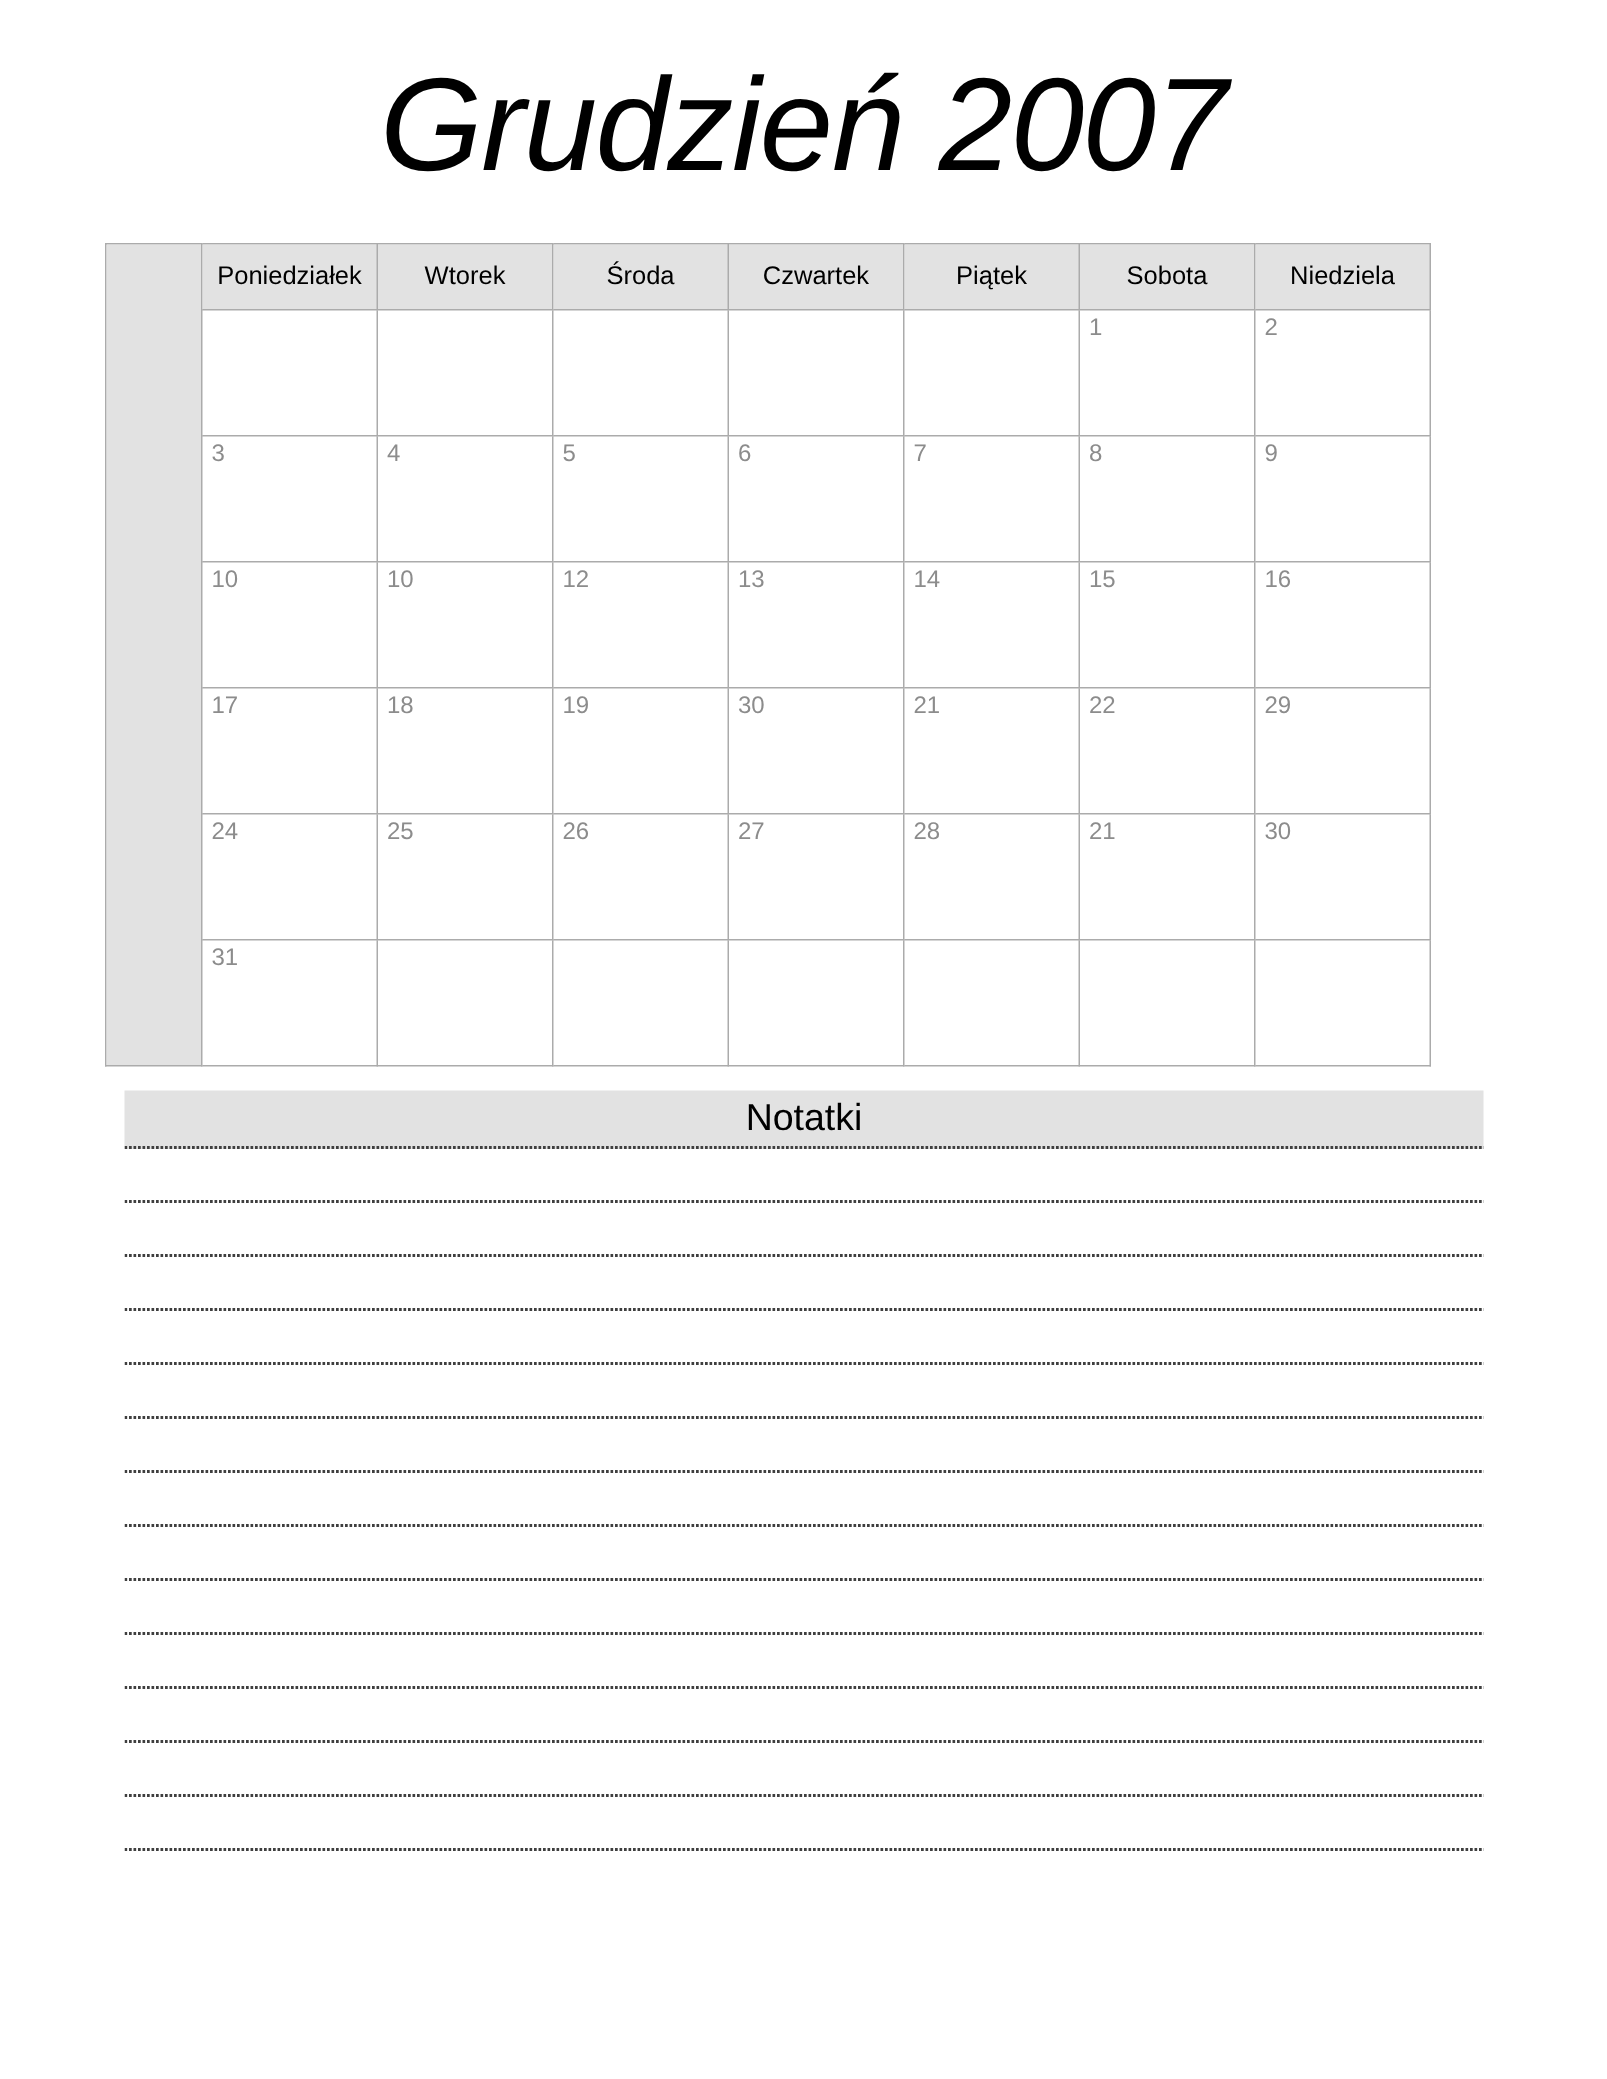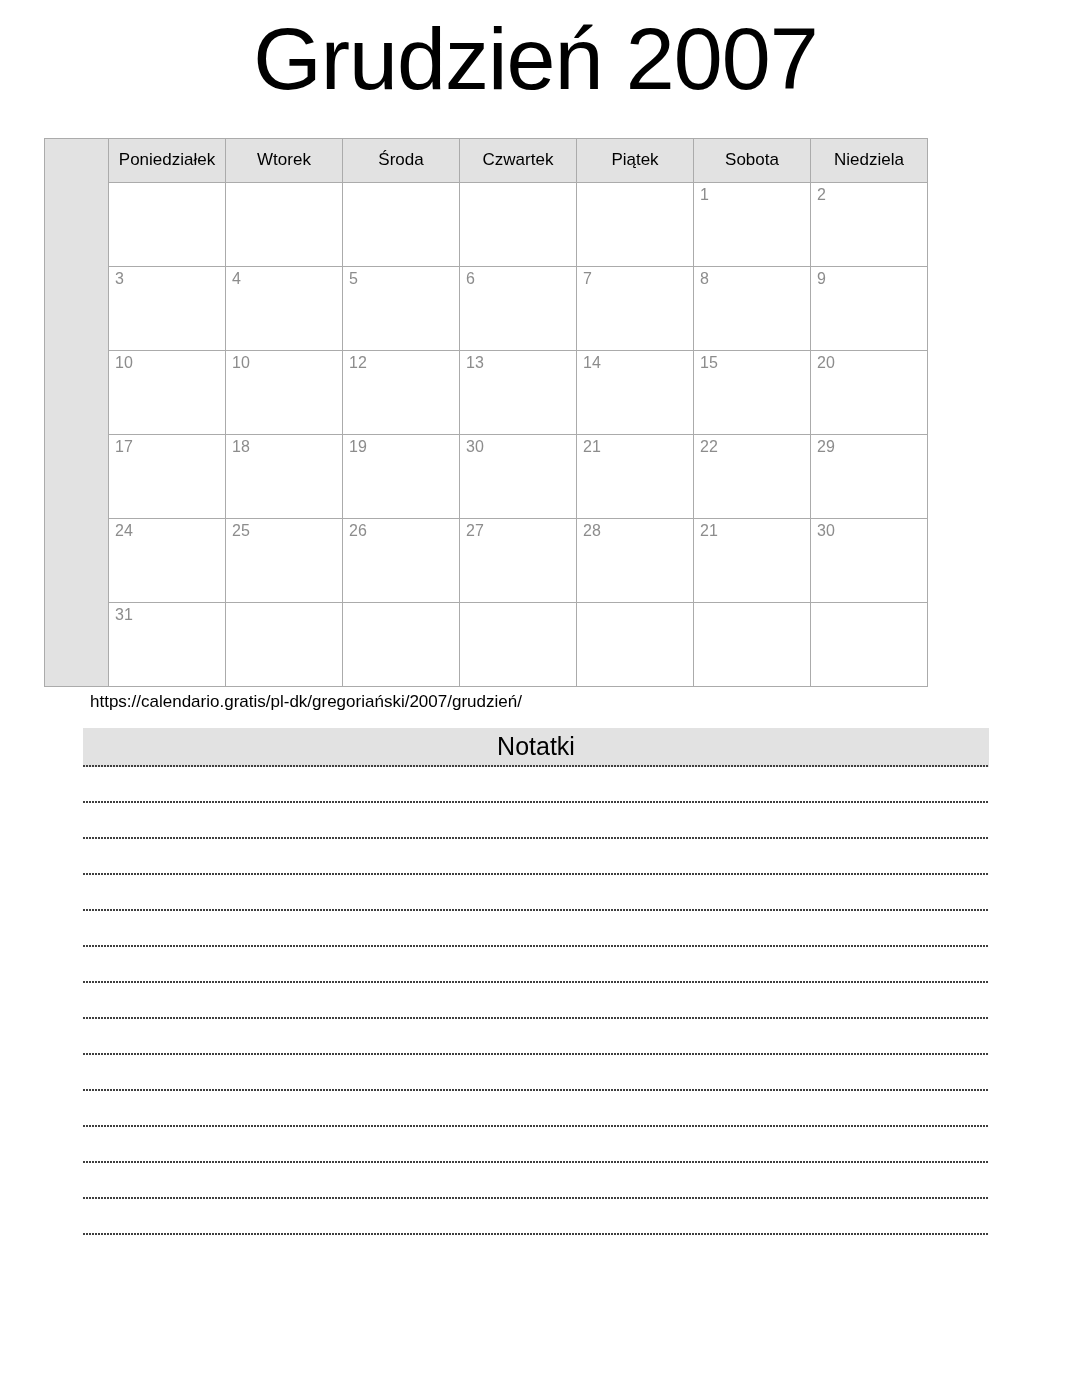--- a/index.html
+++ b/index.html
@@ -10,31 +10,32 @@
   }
   .page {
     position: relative;
     width: 1071px;
     min-height: 1386px;
     background: #fff;
     overflow: hidden;
   }
   
   .page-title {
-    margin-top: 8px;
+    margin-top: 32px;
     text-align: center;
     font-size: 88px;
     font-weight: 400;
     line-height: 1.17;
     letter-spacing: -1px;
     color: #000;
+    font-style: italic;
   }
   
   table.cal {
-    margin: 27px 0 0 44px;
+    margin: 27px 0 0 70px;
     width: 884px;
     border-collapse: collapse;
     table-layout: fixed;
   }
   table.cal col.weekcol-col { width: 64px; }
   table.cal col.day-col { width: 117px; }
   table.cal td, table.cal th {
     border: 1px solid var(--grid-border, #ababab);
     overflow: hidden;
   }
@@ -133,21 +134,21 @@
         <td class="day">8</td>
         <td class="day">9</td>
       </tr>
       <tr>
         <td class="day">10</td>
         <td class="day">10</td>
         <td class="day">12</td>
         <td class="day">13</td>
         <td class="day">14</td>
         <td class="day">15</td>
-        <td class="day">20</td>
+        <td class="day">16</td>
       </tr>
       <tr>
         <td class="day">17</td>
         <td class="day">18</td>
         <td class="day">19</td>
         <td class="day">30</td>
         <td class="day">21</td>
         <td class="day">22</td>
         <td class="day">29</td>
       </tr>
@@ -165,21 +166,20 @@
         <td class="day"></td>
         <td class="day"></td>
         <td class="day"></td>
         <td class="day"></td>
         <td class="day"></td>
         <td class="day"></td>
       </tr>
     </tbody>
   </table>
 
-  <div class="source-url">https://calendario.gratis/pl-dk/gregoriański/2007/grudzień/</div>
 
   <div class="notes">
     <div class="notes-header dotted-bottom">Notatki</div>
     <div>
         <div class="note-line dotted-bottom"></div>
         <div class="note-line dotted-bottom"></div>
         <div class="note-line dotted-bottom"></div>
         <div class="note-line dotted-bottom"></div>
         <div class="note-line dotted-bottom"></div>
         <div class="note-line dotted-bottom"></div>

